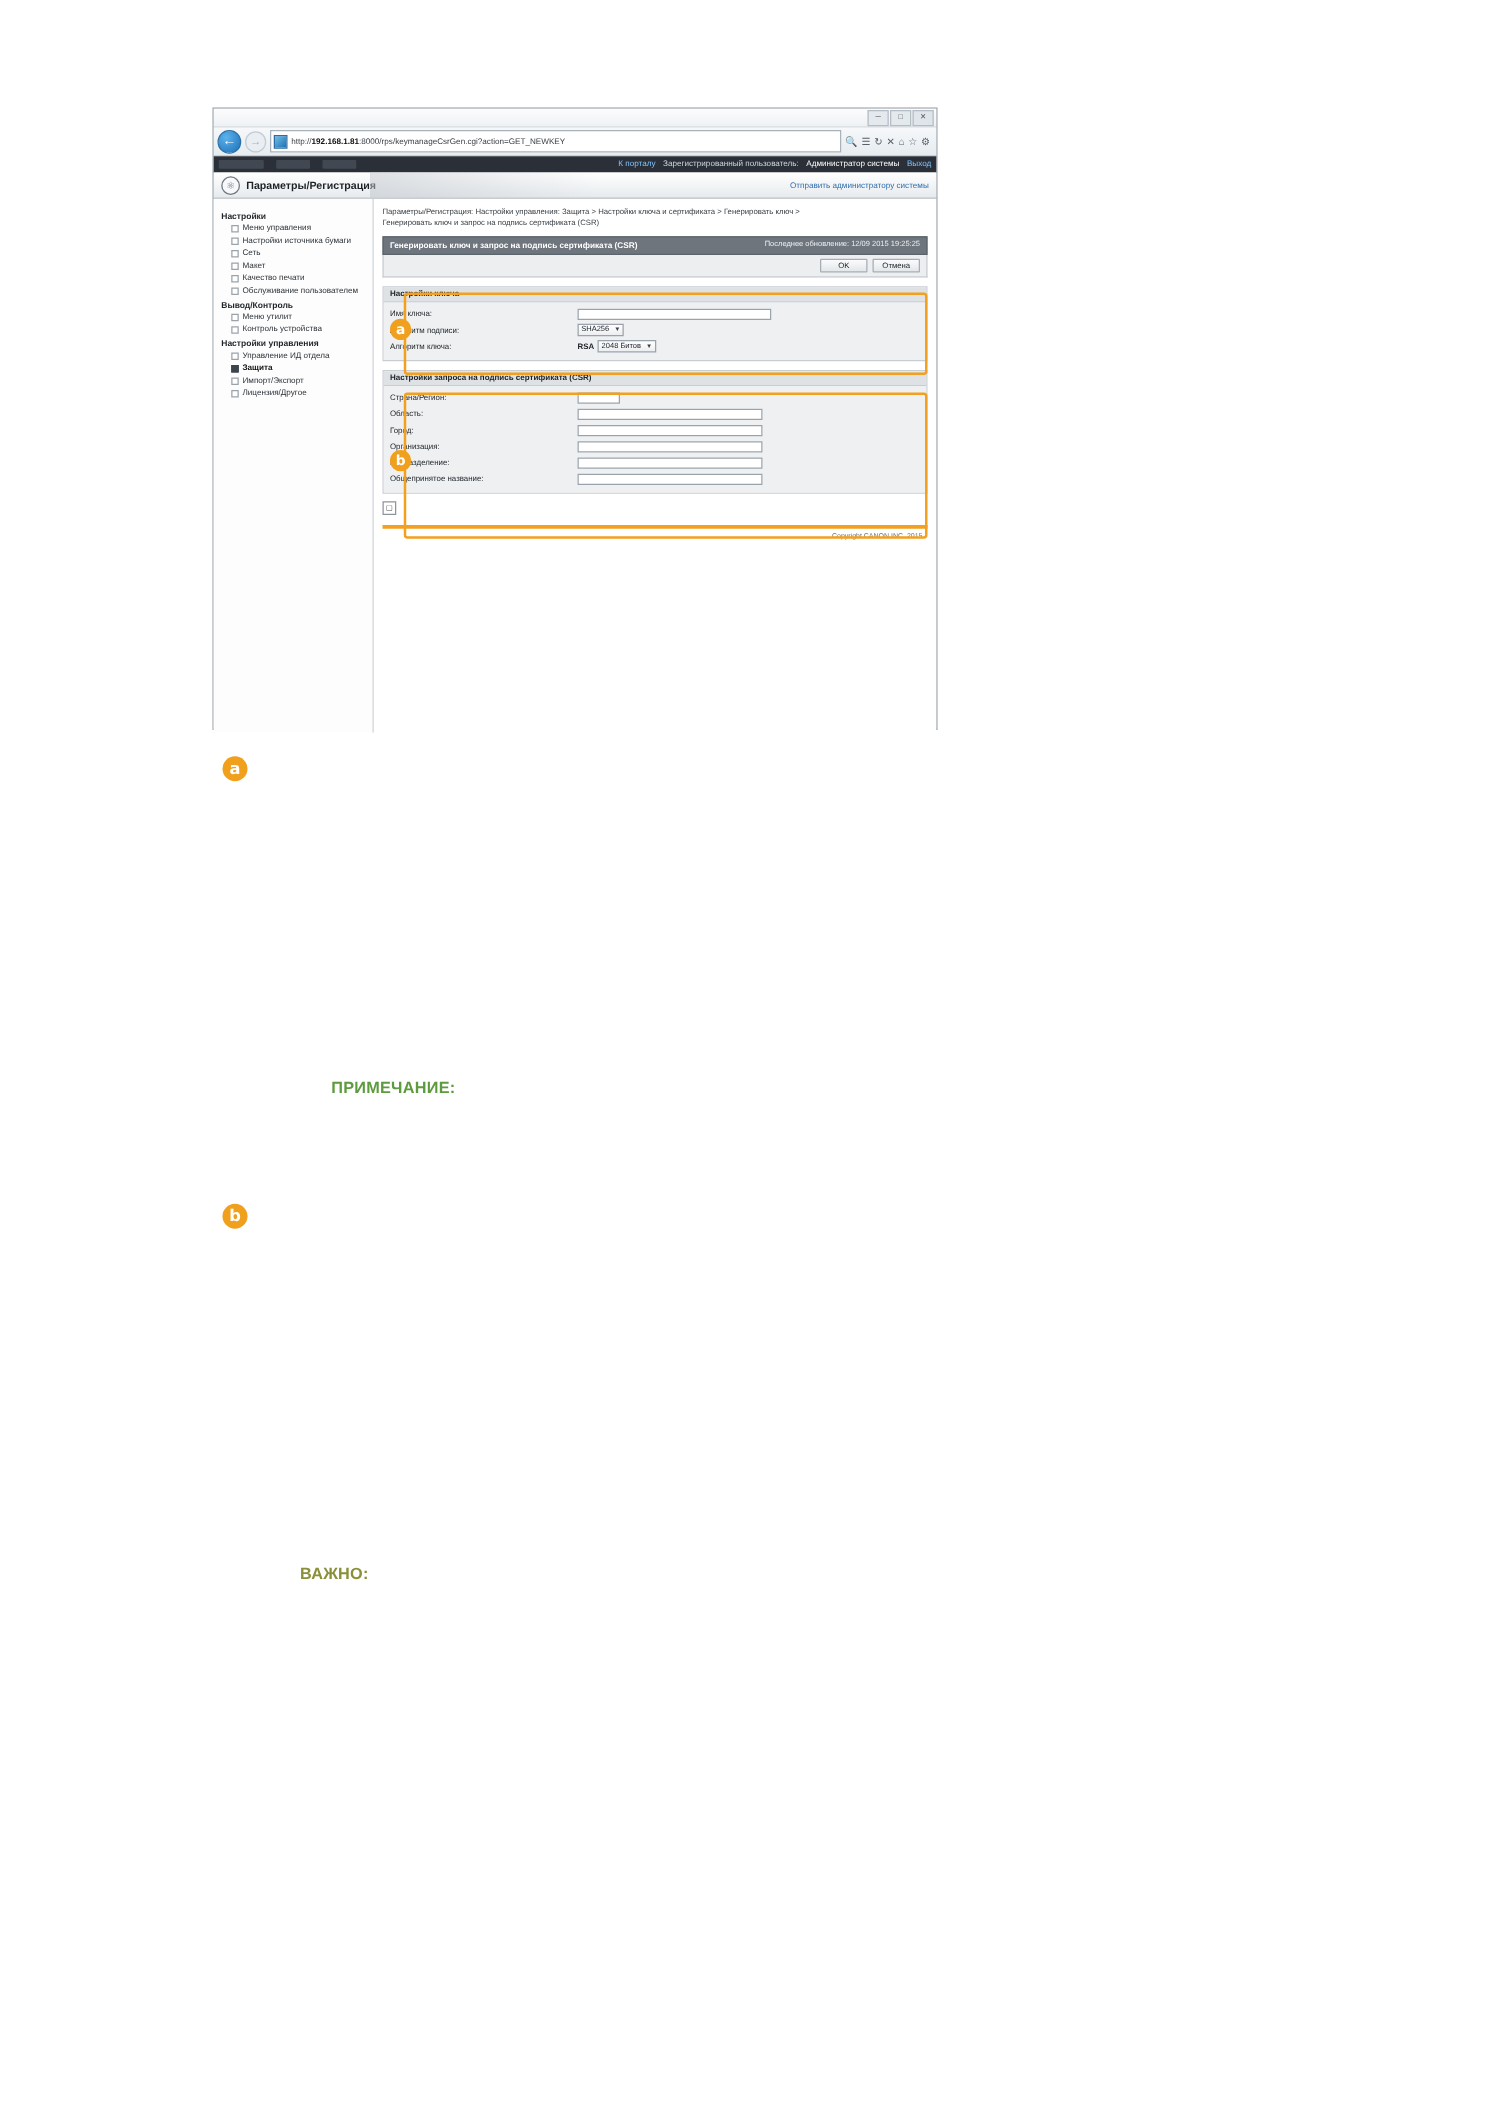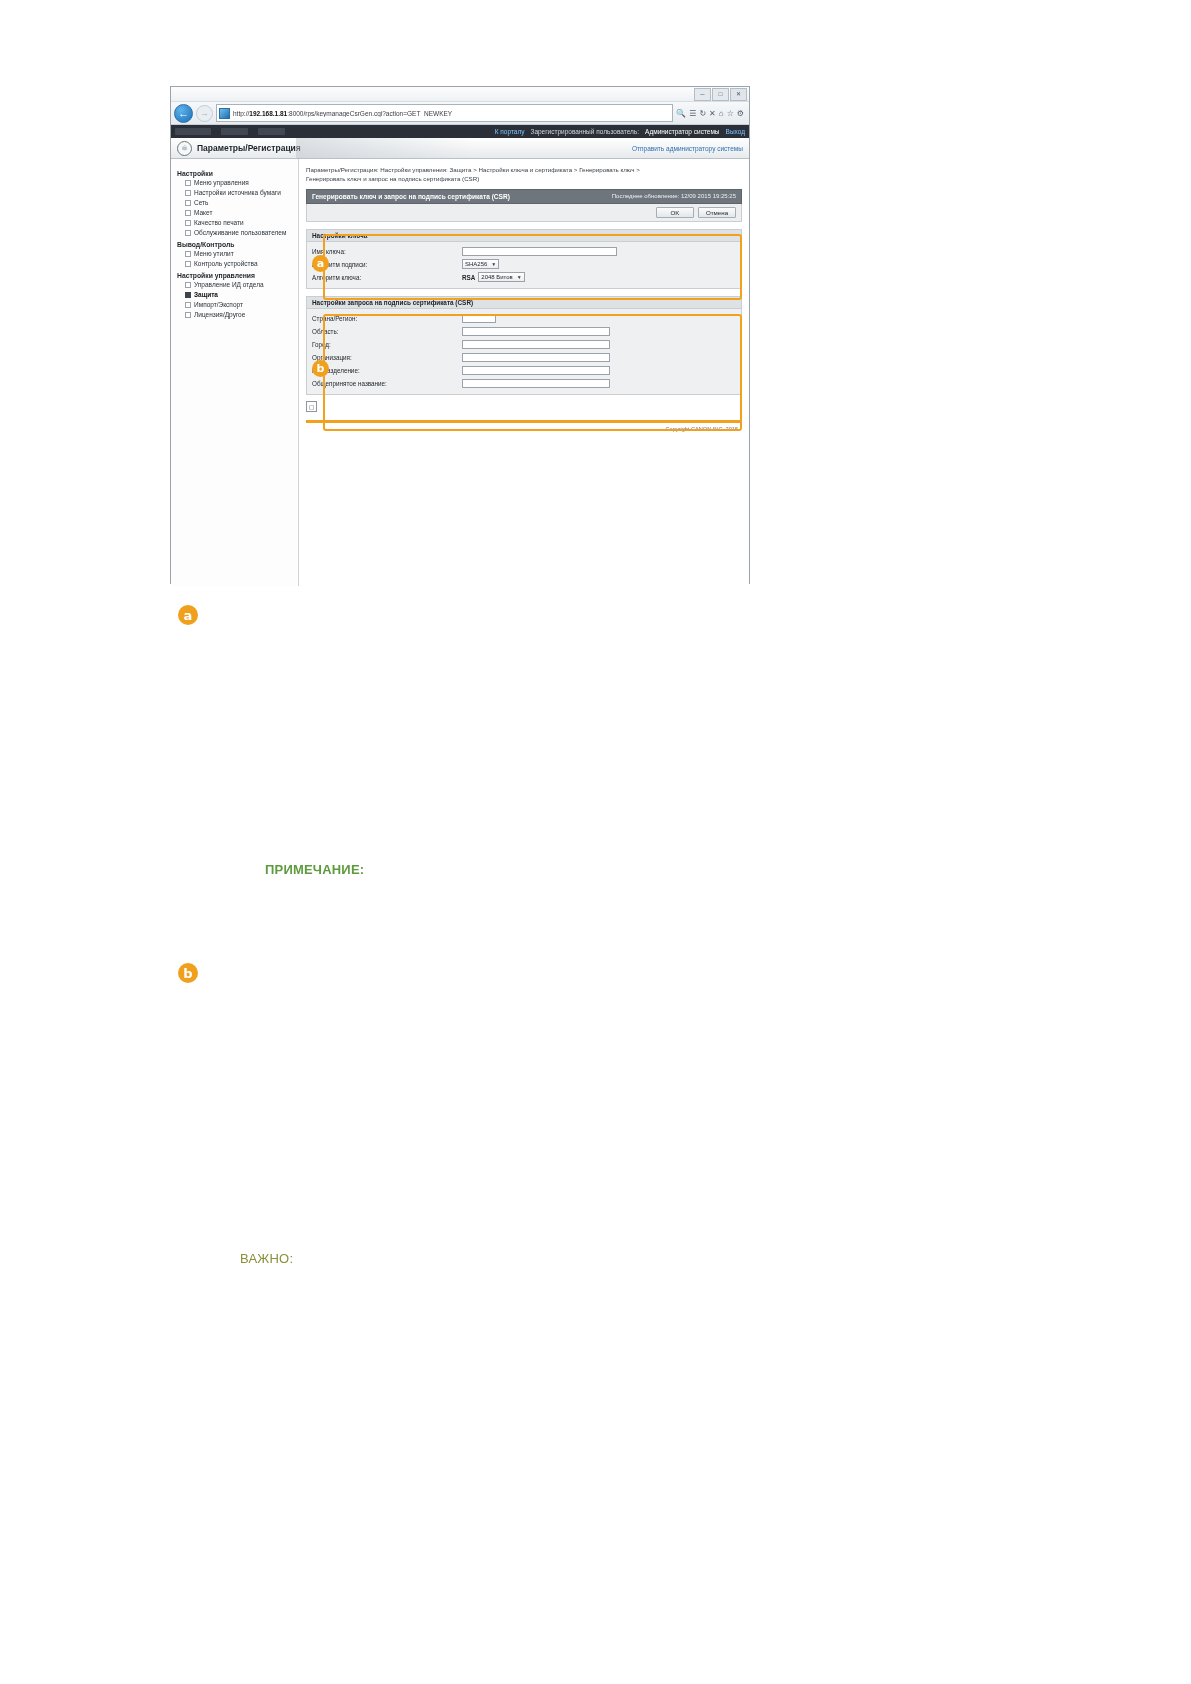--- a/index.html
+++ b/index.html
@@ -173,21 +173,21 @@
   }
   .marker.sm{width:17px;height:17px;font-size:11px;}
 
   
   .page-marker{position:absolute;}
   .note-head{
     position:absolute;font-size:13px;font-weight:bold;color:#5e9b3e;
     letter-spacing:.2px;font-family:"Liberation Sans", sans-serif;
   }
   .imp-head{
-    position:absolute;font-size:13px;font-weight:normal;color:#8a8f38;
+    position:absolute;font-size:13px;font-weight:bold;color:#8a8f38;
     letter-spacing:.2px;font-family:"Liberation Sans", sans-serif;
   }
 </style>
 </head>
 <body>
 
 <div class="browser">
 
   <div class="titlebar">
     <div class="winbtns">

